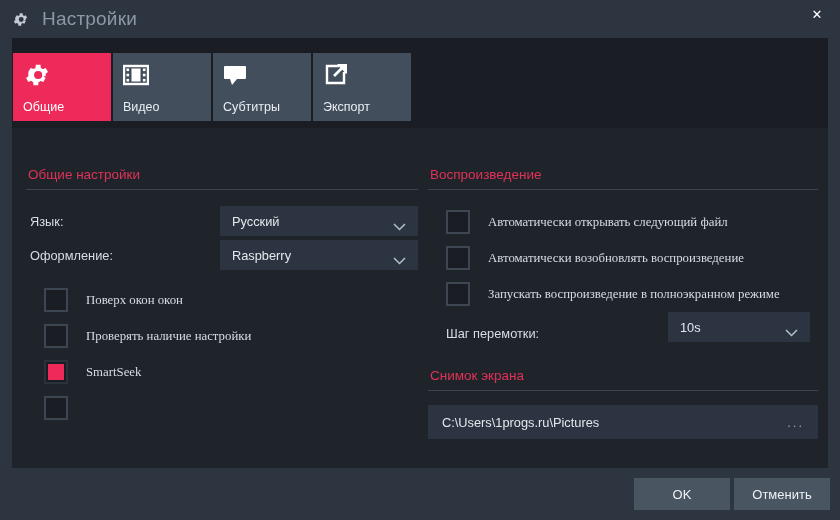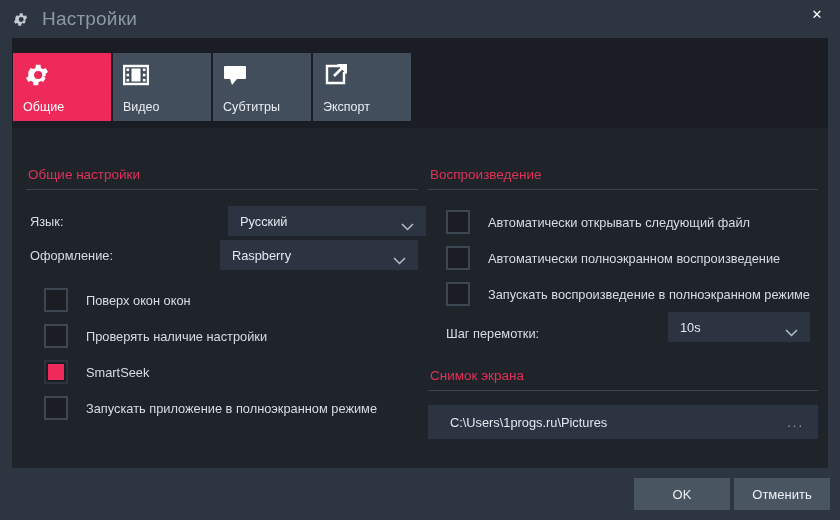--- a/index.html
+++ b/index.html
@@ -118,21 +118,21 @@
   .dropdown-value {
     font-size: 12.8px; color: #e2e8ee;
     padding-left: 12px;
   }
   .chev {
     position: absolute; right: 12px; top: 50%;
     width: 13px; height: 8px;
     transform: translateY(-50%);
   }
 
-  .dd-lang  { left: 202px; top: 2px;  width: 198px; }
+  .dd-lang  { left: 194px; top: 2px;  width: 198px; }
   .dd-theme { left: 194px; top: 2px;  width: 198px; align-items: center; }
   .dd-seek  { left: 240px; top: 0px;  width: 142px; align-items: center; }
 
   
   .cbrow {
     display: flex; align-items: center;
     height: 36px;
     cursor: pointer;
   }
   .cbox {
@@ -144,31 +144,30 @@
     position: relative;
   }
   .cbox.checked { border-color: #2a323c; }
   .cbox.checked::after {
     content: "";
     position: absolute; left: 2px; top: 2px; right: 2px; bottom: 2px;
     background: #ee2a5a;
   }
   .cblabel {
     margin-left: 18px;
-    font-size: 12.8px; color: #d7dde4;
+    font-size: 12.8px; color: #d7dde4; font-family: Liberation Serif, serif;
   }
 
   
   .pathfield {
     position: relative;
     height: 34px;
     background: #2b3440;
     display: flex; align-items: center;
     margin-top: 2px;
-    padding-left: 8px;
   }
   .pathvalue {
     font-size: 12.8px; color: #e2e8ee;
     padding-left: 14px;
   }
   .dots {
     position: absolute; right: 14px; top: 50%;
     transform: translateY(-50%);
     color: #96a0ad; font-size: 13px; letter-spacing: 2px;
     cursor: pointer;
@@ -300,35 +299,34 @@
         <div class="cbrow">
           <span class="cbox"></span>
           <span class="cblabel">Проверять наличие настройки</span>
         </div>
         <div class="cbrow">
           <span class="cbox checked"></span>
           <span class="cblabel">SmartSeek</span>
         </div>
         <div class="cbrow">
           <span class="cbox"></span>
-          <span class="cblabel">Запускать приложение в полноэкранном режиме</span>
         </div>
       </div>
 
       <div class="col-right">
         <div class="section-title">Воспроизведение</div>
         <div class="section-rule"></div>
 
         <div class="cbrow">
           <span class="cbox"></span>
           <span class="cblabel">Автоматически открывать следующий файл</span>
         </div>
         <div class="cbrow">
           <span class="cbox"></span>
-          <span class="cblabel">Автоматически полноэкранном воспроизведение</span>
+          <span class="cblabel">Автоматически возобновлять воспроизведение</span>
         </div>
         <div class="cbrow">
           <span class="cbox"></span>
           <span class="cblabel">Запускать воспроизведение в полноэкранном режиме</span>
         </div>
 
         <div class="row" style="height:42px">
           <span class="row-label" style="padding-left:18px">Шаг перемотки:</span>
           <div class="dropdown dd-seek">
             <span class="dropdown-value">10s</span>

